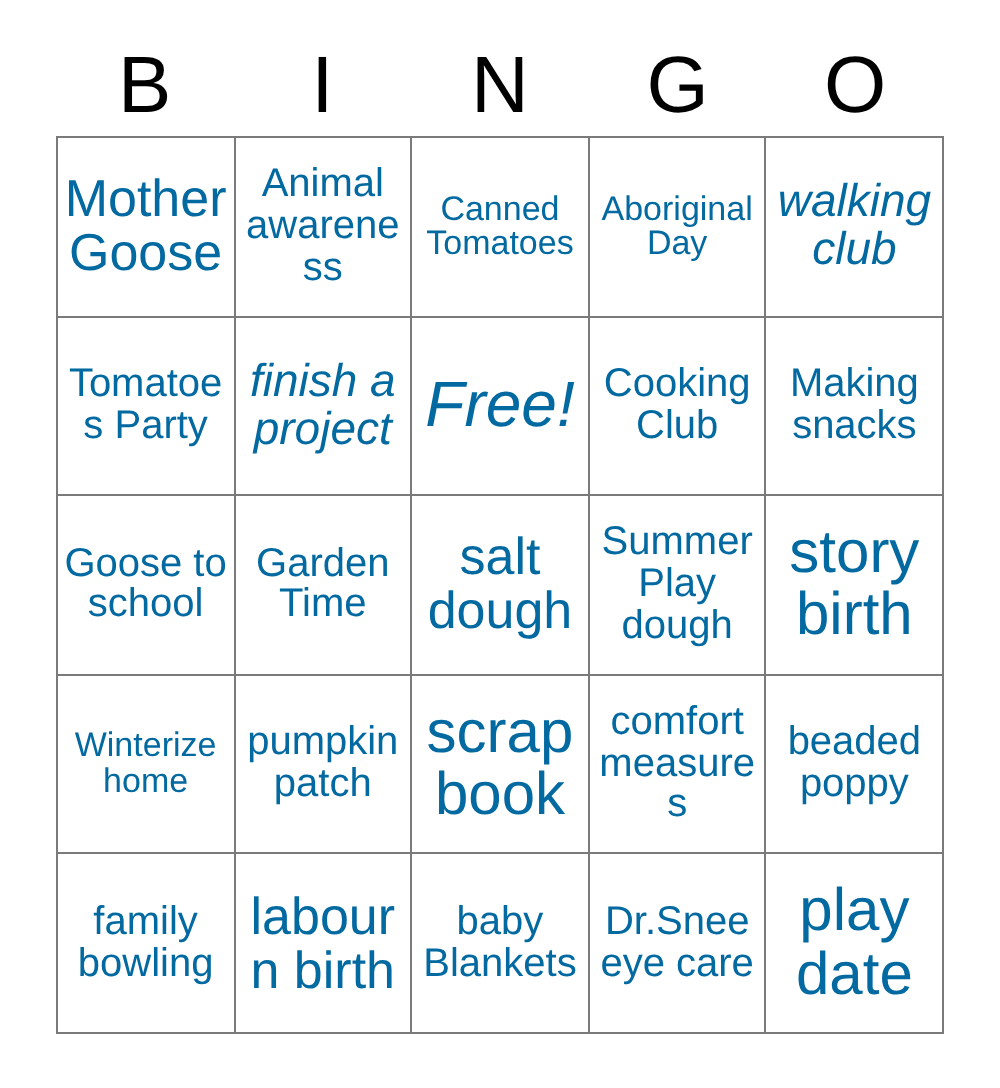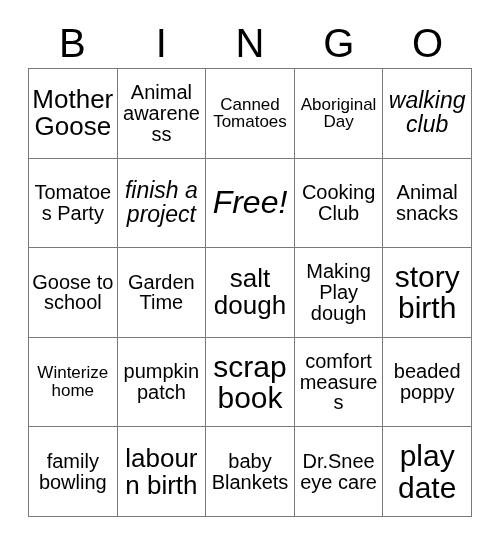--- a/index.html
+++ b/index.html
@@ -67,21 +67,21 @@
     vertical-align: middle;
     overflow: hidden;
   }
   .cell-text {
     display: block;
     line-height: 1.04;
     font-weight: 400;
     word-wrap: break-word;
     overflow-wrap: break-word;
     hyphens: none;
-    color: #000000;
+    color: #0369a1;
   }
 
   
   .fs-xs   { font-size: 20px; }
   .fs-s    { font-size: 17px; }
   .fs-m    { font-size: 20px; }
   .fs-l    { font-size: 23px; font-style: italic; }
   .fs-xl   { font-size: 26px; }
   .fs-xxl  { font-size: 30px; }
   .fs-free { font-size: 32px; font-style: italic; }
@@ -125,35 +125,35 @@
         <td>
             <span class="cell-text fs-l">finish a project</span>
           </td>
         <td>
             <span class="cell-text fs-free">Free!</span>
           </td>
         <td>
             <span class="cell-text fs-m">Cooking Club</span>
           </td>
         <td>
-            <span class="cell-text fs-m">Animal snacks</span>
+            <span class="cell-text fs-m">Making snacks</span>
           </td>
       </tr>
       <tr>
         <td>
             <span class="cell-text fs-m">Goose to school</span>
           </td>
         <td>
             <span class="cell-text fs-m">Garden Time</span>
           </td>
         <td>
             <span class="cell-text fs-xl">salt dough</span>
           </td>
         <td>
-            <span class="cell-text fs-m">Making Play dough</span>
+            <span class="cell-text fs-m">Summer Play dough</span>
           </td>
         <td>
             <span class="cell-text fs-xxl">story birth</span>
           </td>
       </tr>
       <tr>
         <td>
             <span class="cell-text fs-s">Winterize home</span>
           </td>
         <td>

